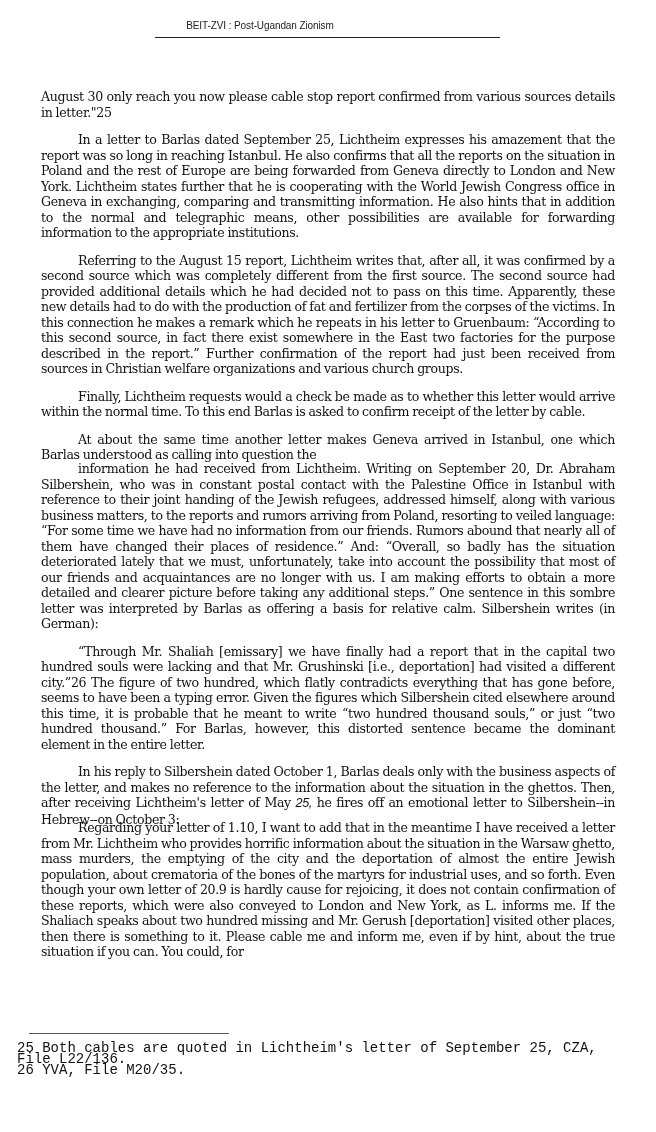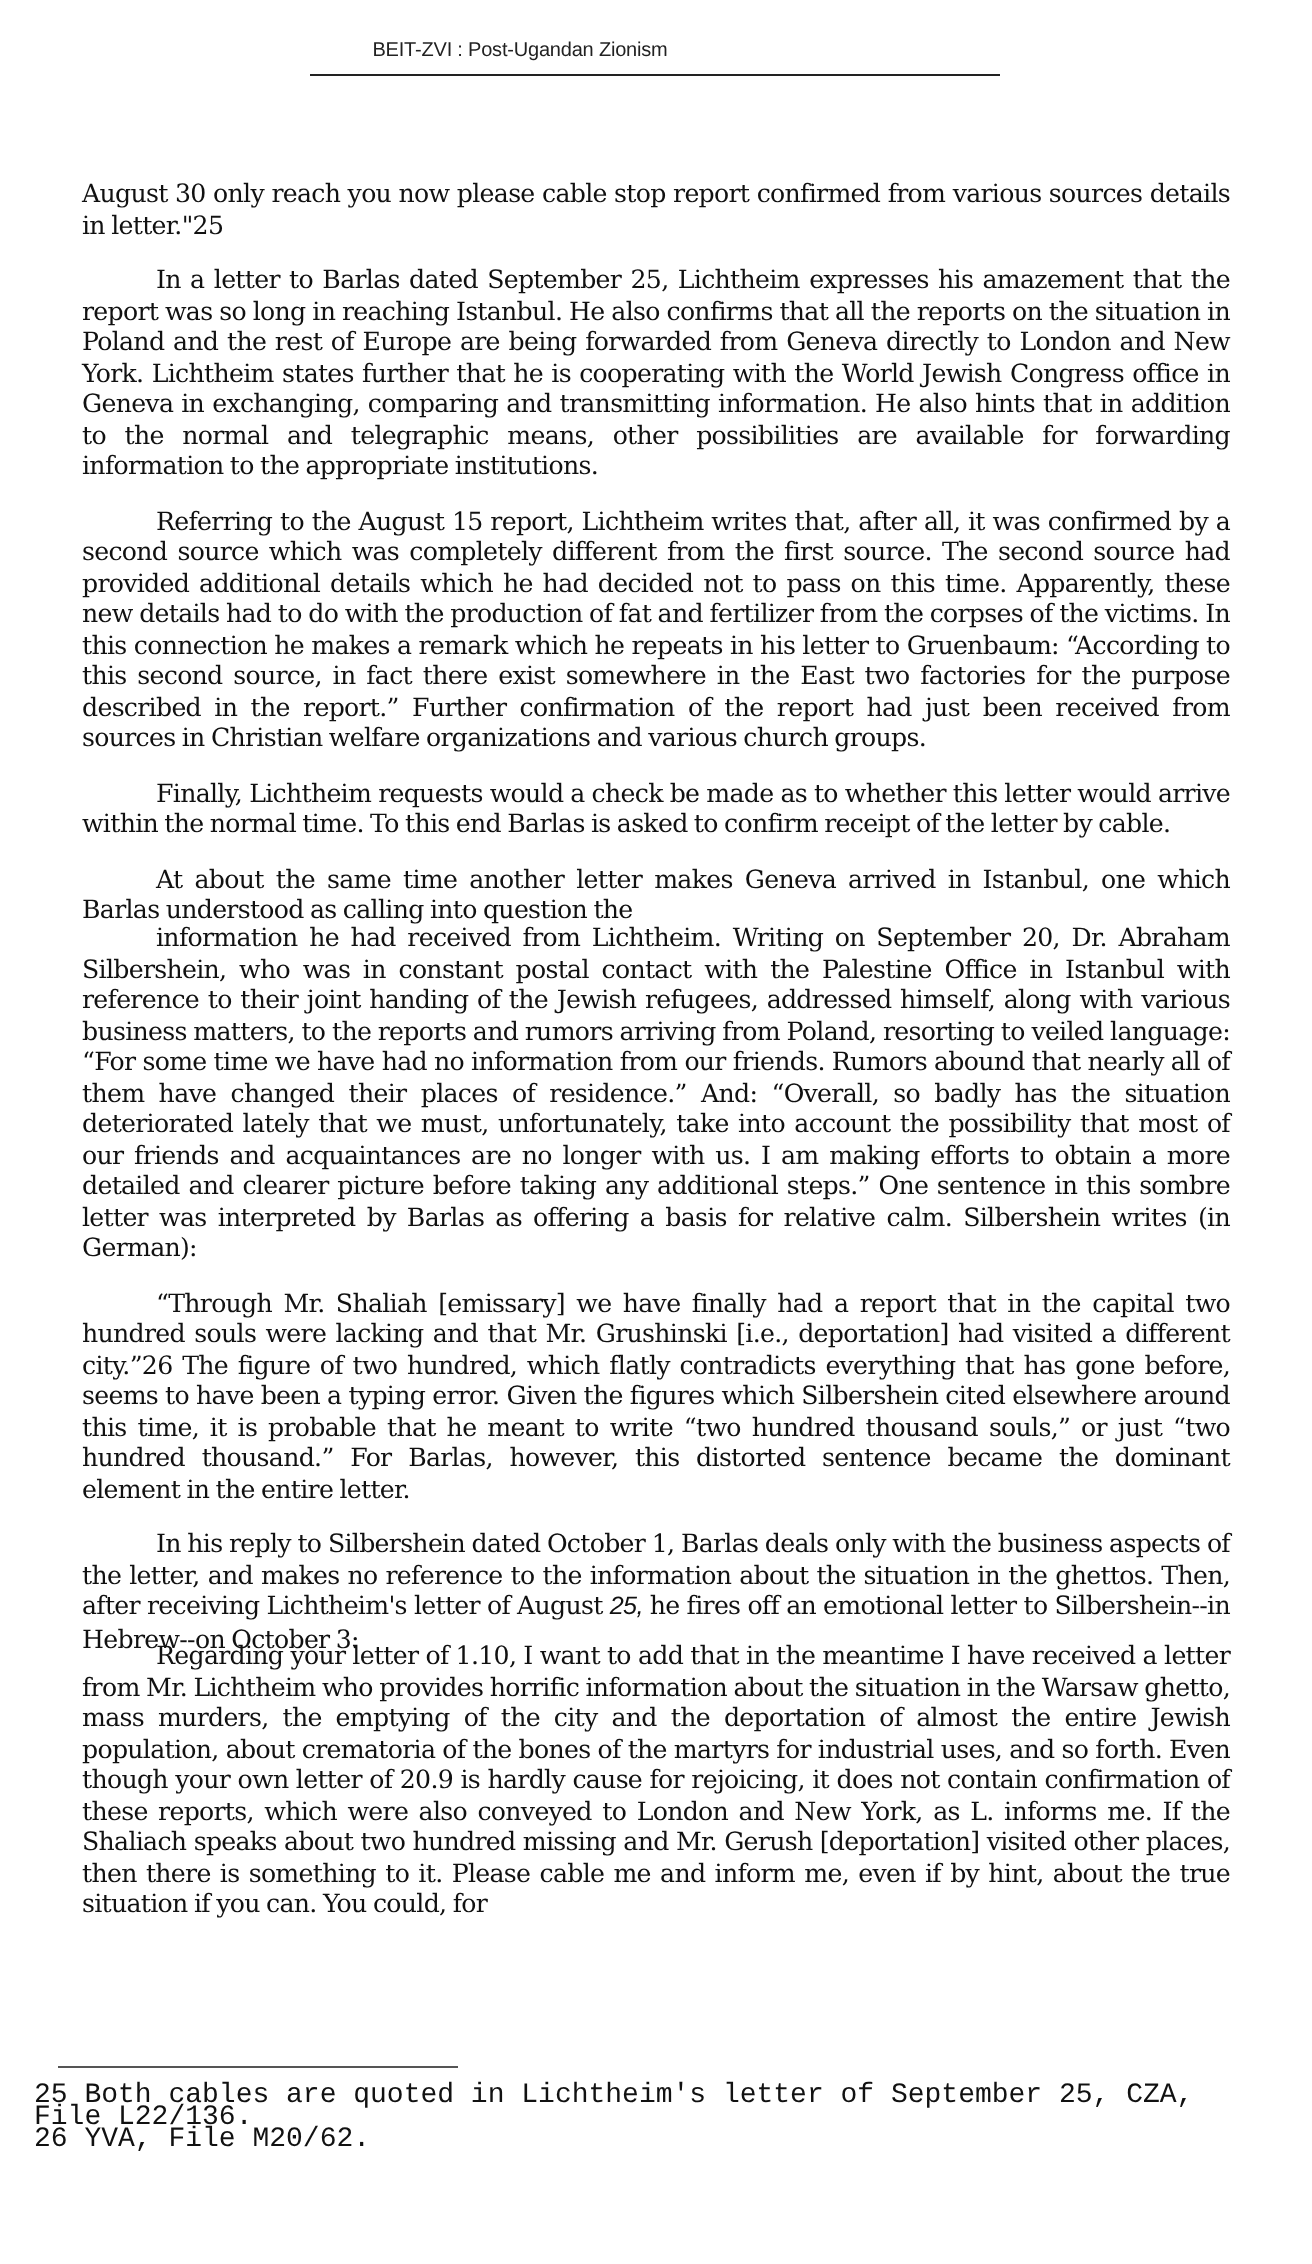--- a/index.html
+++ b/index.html
@@ -46,26 +46,26 @@
   <p>August 30 only reach you now please cable stop report  confirmed  from  various  sources details in letter."25</p>
   <p class="ind">In a letter to Barlas dated September 25, Lichtheim expresses his amazement that the report was so long in reaching Istanbul. He also confirms that all the reports on the situation in Poland and the rest of Europe are being forwarded from Geneva directly to London and New York. Lichtheim states further that he is cooperating with the World Jewish Congress office in Geneva in exchanging, comparing and transmitting information. He also hints that in addition to the normal and telegraphic means, other possibilities are available for forwarding information to the appropriate institutions.</p>
   <p class="ind">Referring to the August 15 report, Lichtheim writes that, after all, it was confirmed by a second source which was completely different from the first source.  The second source had provided additional details which he had decided not to pass on this time. Apparently, these new details had to do with the production of fat and fertilizer from the corpses of the victims. In this connection he makes a remark which he repeats in his letter to Gruenbaum: “According to this second source, in fact there exist somewhere in the East two factories for the purpose described in the report.”  Further confirmation of the report had just been received from sources in Christian welfare organizations and various church groups.</p>
   <p class="ind">Finally, Lichtheim requests would a check be made as to whether this letter would arrive within the normal time. To this end Barlas is asked to confirm receipt of the letter by cable.</p>
   <p class="ind">At about the same time another letter makes Geneva arrived in Istanbul, one which Barlas understood as calling into question the</p>
 </div>
 
 <div class="body-block" style="top:449px;">
   <p class="ind">information he had received from Lichtheim. Writing on September 20, Dr. Abraham Silbershein, who was in constant postal contact with the Palestine Office in Istanbul with reference to their joint handing of the Jewish refugees, addressed himself, along with various business matters, to the reports and rumors arriving from Poland, resorting to veiled language: “For some time we have had no information from our friends. Rumors abound that nearly all of them have changed their places of residence.” And: “Overall, so badly has the situation deteriorated lately that we must, unfortunately, take into account the possibility that most of our friends and acquaintances are no longer with us. I am making efforts to obtain a more detailed and clearer picture before taking any additional steps.”  One sentence in this sombre letter was interpreted by Barlas as offering a basis for relative calm. Silbershein writes (in German):</p>
   <p class="ind">“Through Mr. Shaliah [emissary] we have finally had a report that in the capital two hundred souls were lacking and that Mr. Grushinski [i.e., deportation] had visited a different city.”26 The figure of two hundred, which flatly contradicts everything that has gone before, seems to have been a typing error. Given the figures which Silbershein cited elsewhere around this time, it is probable that he meant to write “two hundred thousand souls,” or just “two hundred thousand.” For Barlas, however, this distorted sentence became the dominant element in the entire letter.</p>
-  <p class="ind"><span>In his reply to Silbershein dated October 1, Barlas deals only with the business aspects of the letter, and makes no reference to the information about the situation in the ghettos. Then, after receiving Lichtheim's letter of August </span><span class="ital">25,</span><span> he fires off an emotional letter to Silbershein--in Hebrew--on October 3:</span></p>
+  <p class="ind"><span>In his reply to Silbershein dated October 1, Barlas deals only with the business aspects of the letter, and makes no reference to the information about the situation in the ghettos. Then, after receiving Lichtheim's letter of May </span><span class="ital">25,</span><span> he fires off an emotional letter to Silbershein--in Hebrew--on October 3:</span></p>
 </div>
 
 <div class="body-block" style="top:808px;">
   <p class="ind">Regarding your letter of 1.10, I want to add that in the meantime I have received a letter from Mr. Lichtheim who provides horrific information about the situation in the Warsaw ghetto, mass murders, the emptying of the city and the deportation of almost the entire Jewish population, about crematoria of the bones of the martyrs for industrial uses, and so forth. Even though your own letter of 20.9 is hardly cause for rejoicing, it does not contain confirmation of these reports, which were also conveyed to London and New York, as L. informs me. If the Shaliach speaks about two hundred missing and Mr. Gerush [deportation] visited other places, then there is something to it. Please cable me and inform me, even if by hint, about the true situation if you can. You could, for</p>
 </div>
 
 <div class="fn-rule"></div>
 <div class="footnotes">
   <div>25 Both cables are quoted in Lichtheim's letter of September 25, CZA, File L22/136.</div>
-  <div>26 YVA, File M20/62.</div>
+  <div>26 YVA, File M20/35.</div>
 </div>
 
 <div class="page-num">— 70 —</div>
 
 </body></html>

